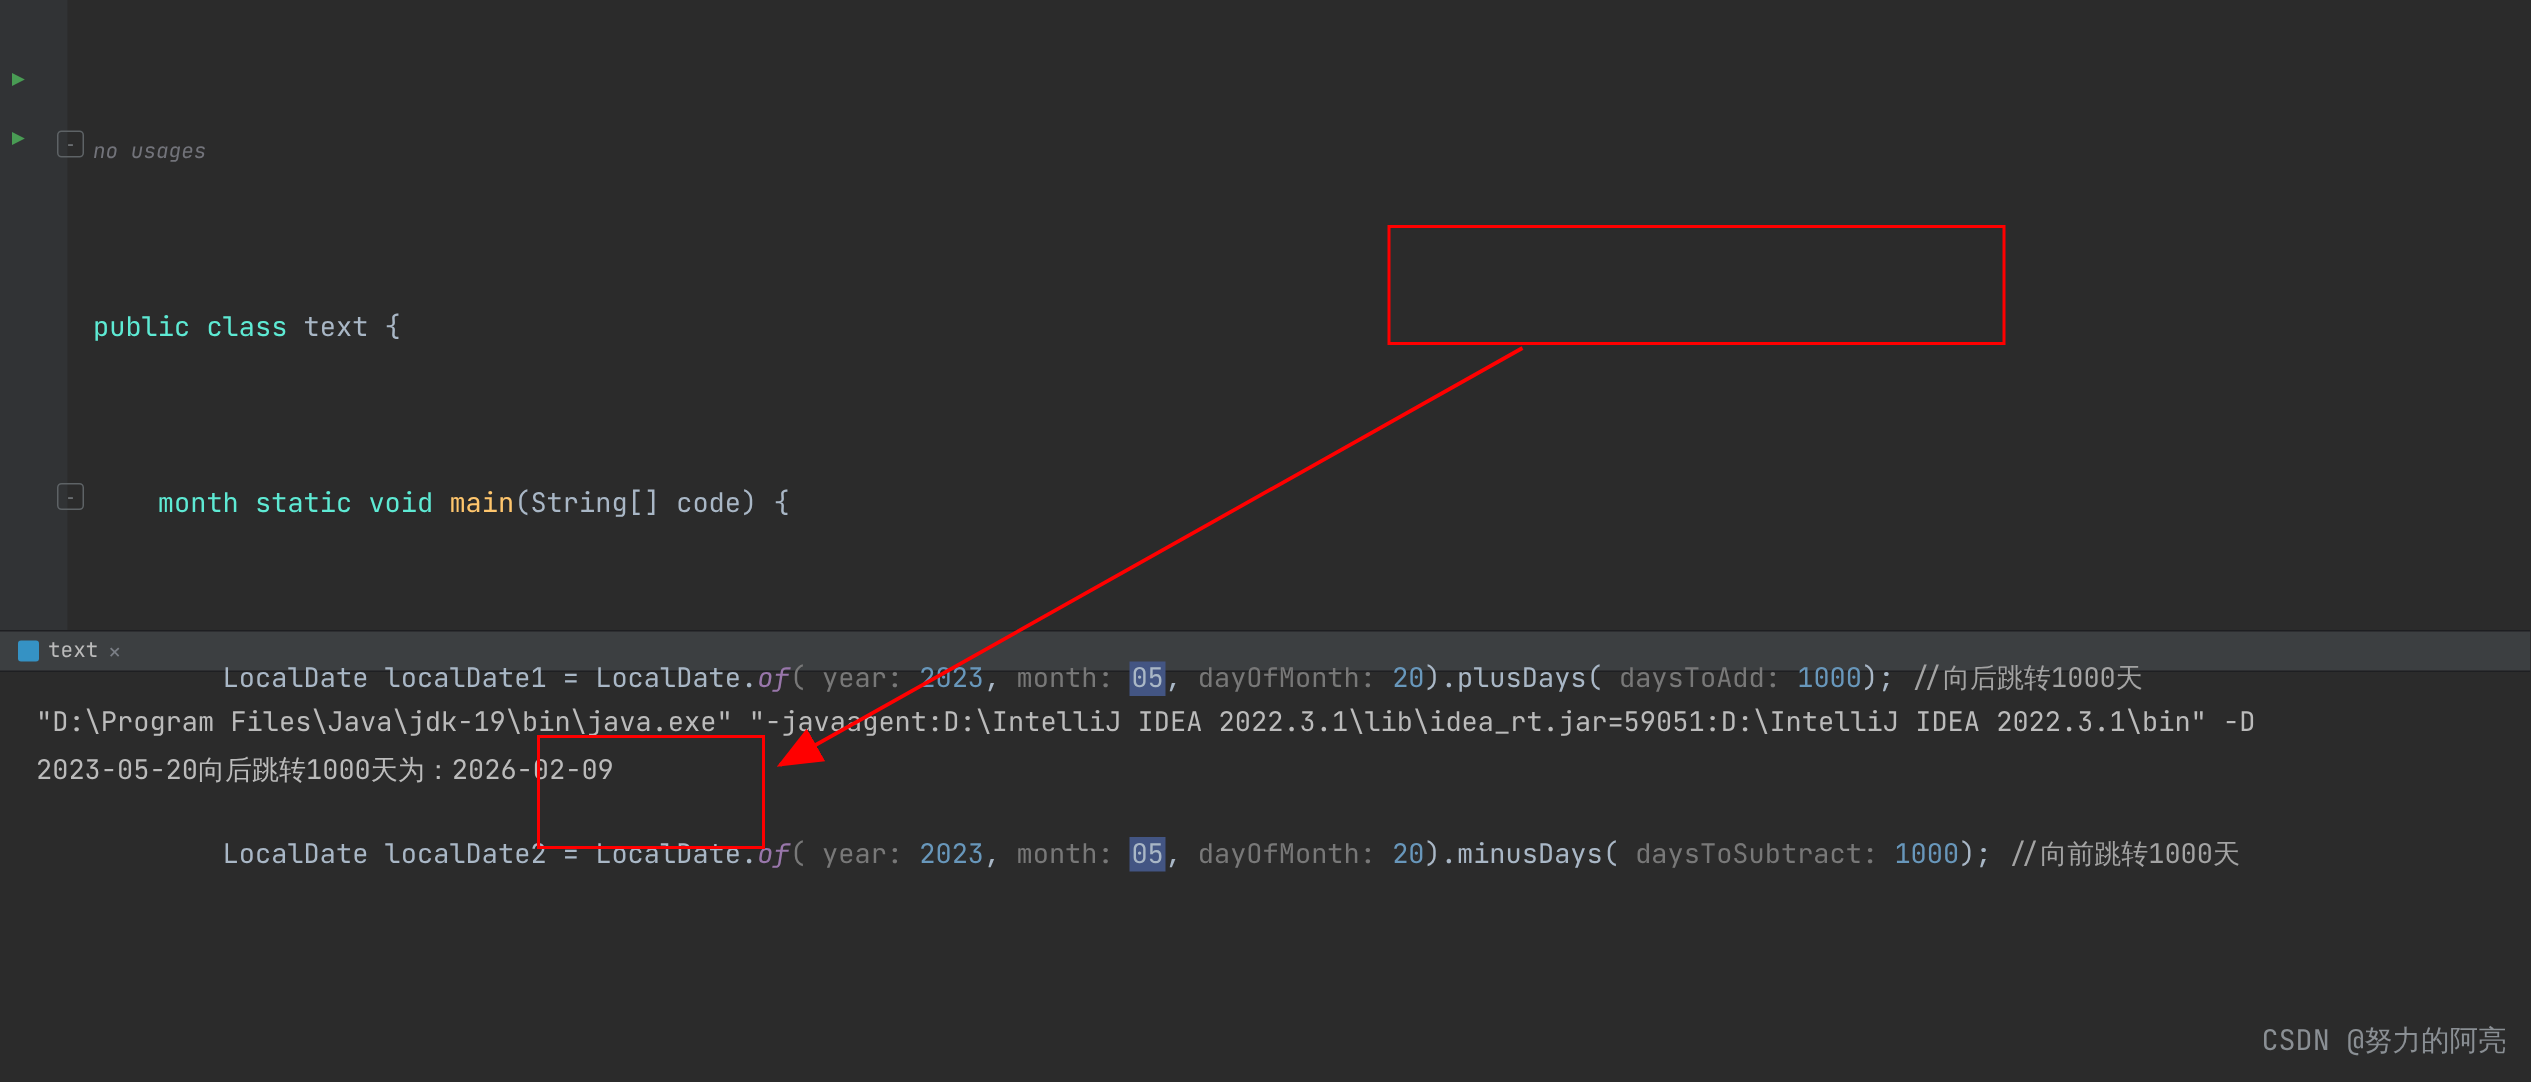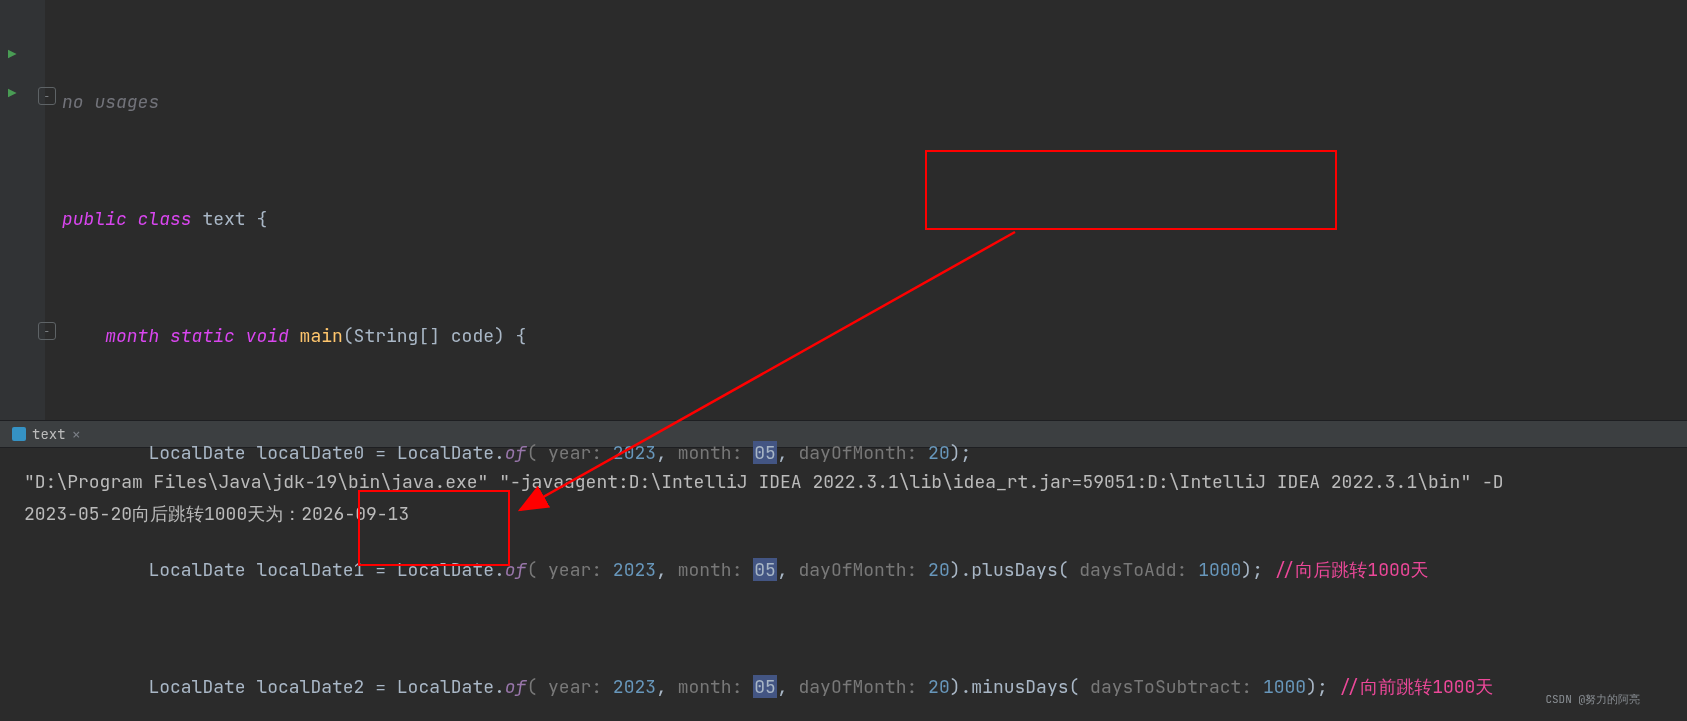--- a/index.html
+++ b/index.html
@@ -21,49 +21,49 @@
   position:absolute; left:38px; width:18px; height:18px;
   border:1px solid #5e6366; border-radius:3px;
   display:flex; align-items:center; justify-content:center;
   font-size:10px; color:#8a8f94;
 }
 .code {
   margin-left:62px; padding-top:4px; line-height:39px;
   font-size:18px; white-space:pre;
 }
 .ln { height:39px; }
-.usages { color:#72737a; font-size:18px; font-style:italic; }
-.kw { color:#d946ef;font-style:italic; }
+.usages { color:#72737a; font-size:14px; font-style:italic; }
+.kw { color:#5eead4; }
 .type { color:#a9b7c6; }
 .method { color:#ffc66d;margin-top:12px; }
 .field { font-style:italic; color:#9876aa; }
 .num { color:#6897bb; }
 .hint { color:#787878; }
-.comment { color:#ec4899; }
+.comment { color:#a3a3a3; }
 .hlnum { background:#435583; color:#a9b7c6; padding:0 1px; }
 .paren-dim { color:#787878; }
 
 .tab-bar {
   background:#3c3f41; height:28px; border-top:1px solid #1e1f22;
   border-bottom:1px solid #1e1f22; display:flex; align-items:center;
   padding-left:4px; font-size:14px;
 }
 .tab {
   display:flex; align-items:center; gap:6px; padding:0 8px;
   color:#bbbbbb; height:100%;
 }
 .tab-close { color:#7a7e85; cursor:pointer; font-size:16px; }
 .console {
   padding:18px 24px; font-size:18px; line-height:32px;
   color:#bbbbbb; font-family:"JetBrains Mono",monospace;
 }
 .redbox { position:absolute; border:2px solid #ff0000; pointer-events:none; }
 .watermark {
-  position:absolute; right:47px; bottom:14px;
-  color:#8a8f94; font-size:11px;
+  position:absolute; right:16px; bottom:14px;
+  color:#8a8f94; font-size:19px;
 }
 svg.arrow { position:absolute; top:0; left:0; pointer-events:none; }
 .tab-icon {
   width:14px; height:14px; background:#3592c4;
   display:inline-block; border-radius:2px;
 }
 </style>
 </head>
 <body>
 
@@ -71,41 +71,40 @@
   <div class="gutter">
     <div class="run-icon" style="top:45px">▶</div>
     <div class="run-icon" style="top:84px">▶</div>
     <div class="fold-icon" style="top:87px">−</div>
     <div class="fold-icon" style="top:322px">−</div>
   </div>
   <div class="code">
     <div class="ln usages">no usages</div>
     <div class="ln"><span class="kw">public class </span><span class="type">text</span><span> {</span></div>
     <div class="ln">    <span class="kw">month static void </span><span class="method">main</span><span>(String[] code) {</span></div>
-    <div class="ln">        <span>LocalDate localDate0 = LocalDate.</span><span class="field">of</span><span class="paren-dim">( </span><span class="hint">year: </span><span class="num">2023</span><span>, </span><span class="hint">month: </span><span class="hlnum">05</span><span>, </span><span class="hint">dayOfMonth: </span><span class="num">20</span><span>);</span></div>
     <div class="ln">        <span>LocalDate localDate1 = LocalDate.</span><span class="field">of</span><span class="paren-dim">( </span><span class="hint">year: </span><span class="num">2023</span><span>, </span><span class="hint">month: </span><span class="hlnum">05</span><span>, </span><span class="hint">dayOfMonth: </span><span class="num">20</span><span>).plusDays( </span><span class="hint">daysToAdd: </span><span class="num">1000</span><span>); </span><span class="comment">//向后跳转1000天</span></div>
     <div class="ln">        <span>LocalDate localDate2 = LocalDate.</span><span class="field">of</span><span class="paren-dim">( </span><span class="hint">year: </span><span class="num">2023</span><span>, </span><span class="hint">month: </span><span class="hlnum">05</span><span>, </span><span class="hint">dayOfMonth: </span><span class="num">20</span><span>).minusDays( </span><span class="hint">daysToSubtract: </span><span class="num">1000</span><span>); </span><span class="comment">//向前跳转1000天</span></div>
     
     
     
     
   </div>
 </div>
 
 <div class="tab-bar">
   <div class="tab">
     <span class="tab-icon"></span>
     <span>text</span>
     <span class="tab-close">×</span>
   </div>
 </div>
 
 <div class="console">
   <div>"D:\Program Files\Java\jdk-19\bin\java.exe" "-javaagent:D:\IntelliJ IDEA 2022.3.1\lib\idea_rt.jar=59051:D:\IntelliJ IDEA 2022.3.1\bin" -D</div>
-  <div><span>2023-05-20向后跳转1000天为：</span><span>2026-09-13</span></div>
+  <div><span>2023-05-20向后跳转1000天为：</span><span>2026-02-09</span></div>
   <div style="height:30px"></div>
 </div>
 
 <div class="redbox" style="left:925px; top:150px; width:412px; height:80px;"></div>
 <div class="redbox" style="left:358px; top:490px; width:152px; height:76px;"></div>
 <svg class="arrow" width="1687" height="721">
   <defs>
     <marker id="ah" markerWidth="12" markerHeight="10" refX="11" refY="5" orient="auto">
       <polygon points="0 0, 12 5, 0 10" fill="#ff0000"></polygon>
     </marker>

